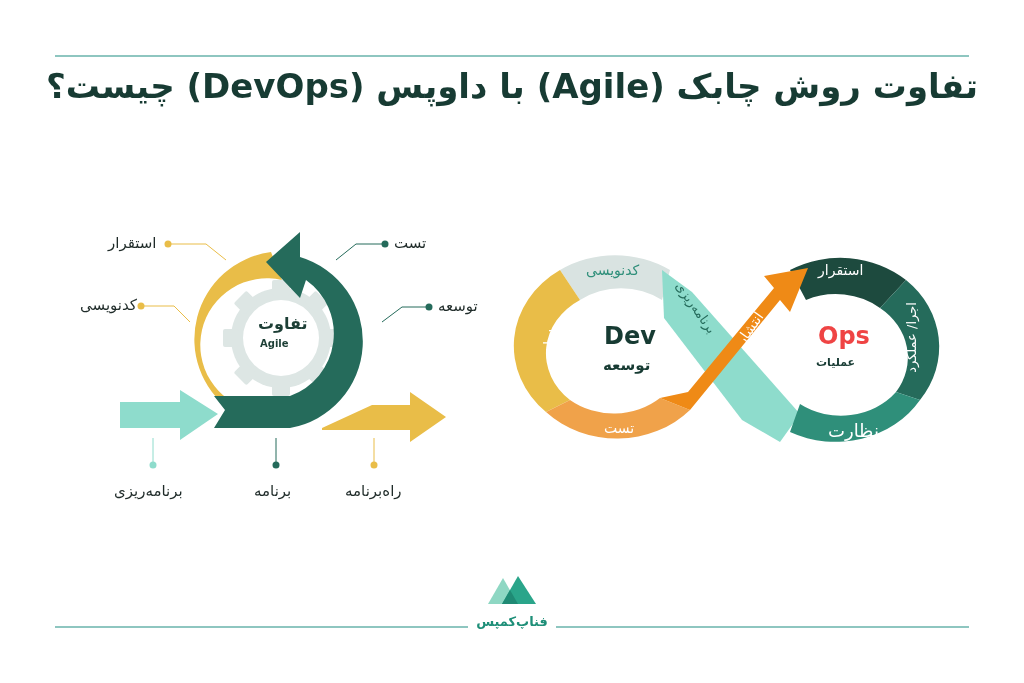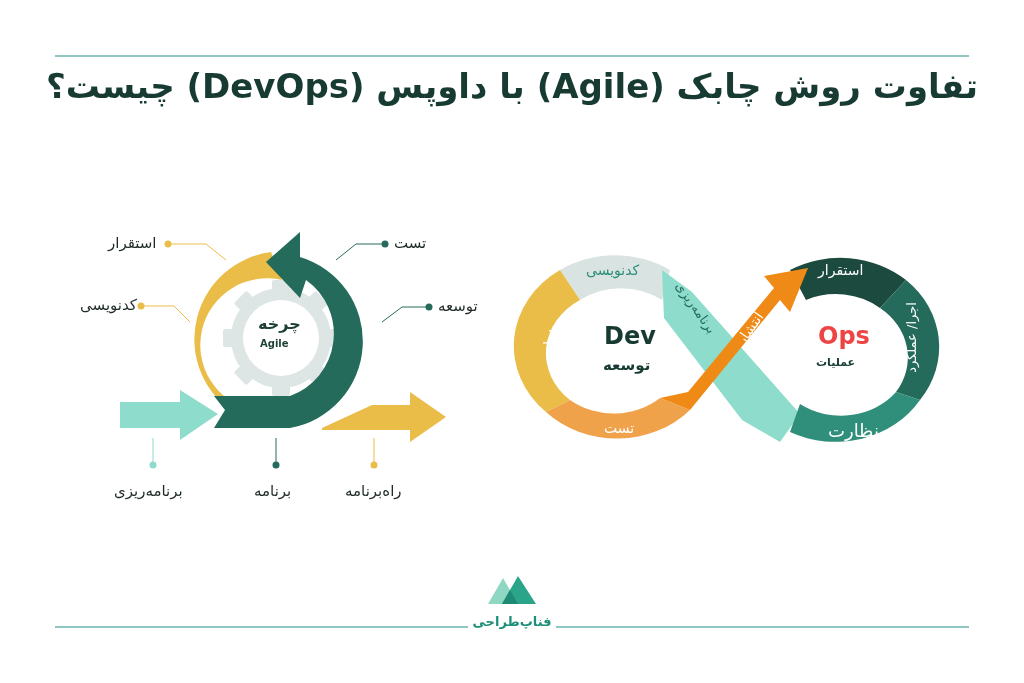--- a/index.html
+++ b/index.html
@@ -79,21 +79,21 @@
 
   <g>
     <path d="M 488 604 L 503 578 L 518 604 Z" fill="#8ed7c3"></path>
     <path d="M 502 604 L 518 576 L 536 604 Z" fill="#2aa58a"></path>
     <path d="M 502 604 L 510 590 L 518 604 Z" fill="#1f8a74"></path>
   </g>
   <line x1="55" y1="627" x2="468" y2="627" stroke="#8ec6c0" stroke-width="2"></line>
   <line x1="556" y1="627" x2="969" y2="627" stroke="#8ec6c0" stroke-width="2"></line>
 </svg>
 
-<div class="lbl" style="left:258px;top:314px;font-weight:bold;font-size:16px;color:#1d3f36;">چرخه</div>
+<div class="lbl" style="left:258px;top:314px;font-weight:bold;font-size:16px;color:#1d3f36;">تفاوت</div>
 <div class="lbl" style="left:260px;top:338px;font-weight:bold;font-size:10px;color:#1d3f36;direction:ltr;">Agile</div>
 
 <div class="lbl" style="left:108px;top:234px;">استقرار</div>
 <div class="lbl" style="left:80px;top:296px;">کدنویسی</div>
 <div class="lbl" style="left:394px;top:234px;">تست</div>
 <div class="lbl" style="left:438px;top:297px;">توسعه</div>
 <div class="lbl" style="left:114px;top:482px;">برنامه‌ریزی</div>
 <div class="lbl" style="left:254px;top:482px;">برنامه</div>
 <div class="lbl" style="left:345px;top:482px;">راه‌برنامه</div>
 
@@ -104,13 +104,13 @@
 
 <div class="lbl" style="left:586px;top:262px;color:#2f8f7a;font-size:14px;">کدنویسی</div>
 <div class="lbl" style="left:530px;top:340px;color:#ffffff;font-size:14px;transform:rotate(-90deg);">ساخت</div>
 <div class="lbl" style="left:604px;top:420px;color:#ffffff;font-size:14px;">تست</div>
 <div class="lbl" style="left:666px;top:300px;color:#256b5b;font-size:13px;transform:rotate(55deg);">برنامه‌ریزی</div>
 <div class="lbl" style="left:732px;top:320px;color:#ffffff;font-size:14px;transform:rotate(-55deg);">انتشار</div>
 <div class="lbl" style="left:818px;top:262px;color:#ffffff;font-size:14px;">استقرار</div>
 <div class="lbl" style="left:876px;top:330px;color:#ffffff;font-size:13px;transform:rotate(-90deg);">اجرا/ عملکرد</div>
 <div class="lbl" style="left:828px;top:420px;color:#ffffff;font-size:18px;">نظارت</div>
 
-<div class="logo-text">فناپ‌طراحی</div>
+<div class="logo-text">فناپ‌کمپس</div>
 
 </body></html>

